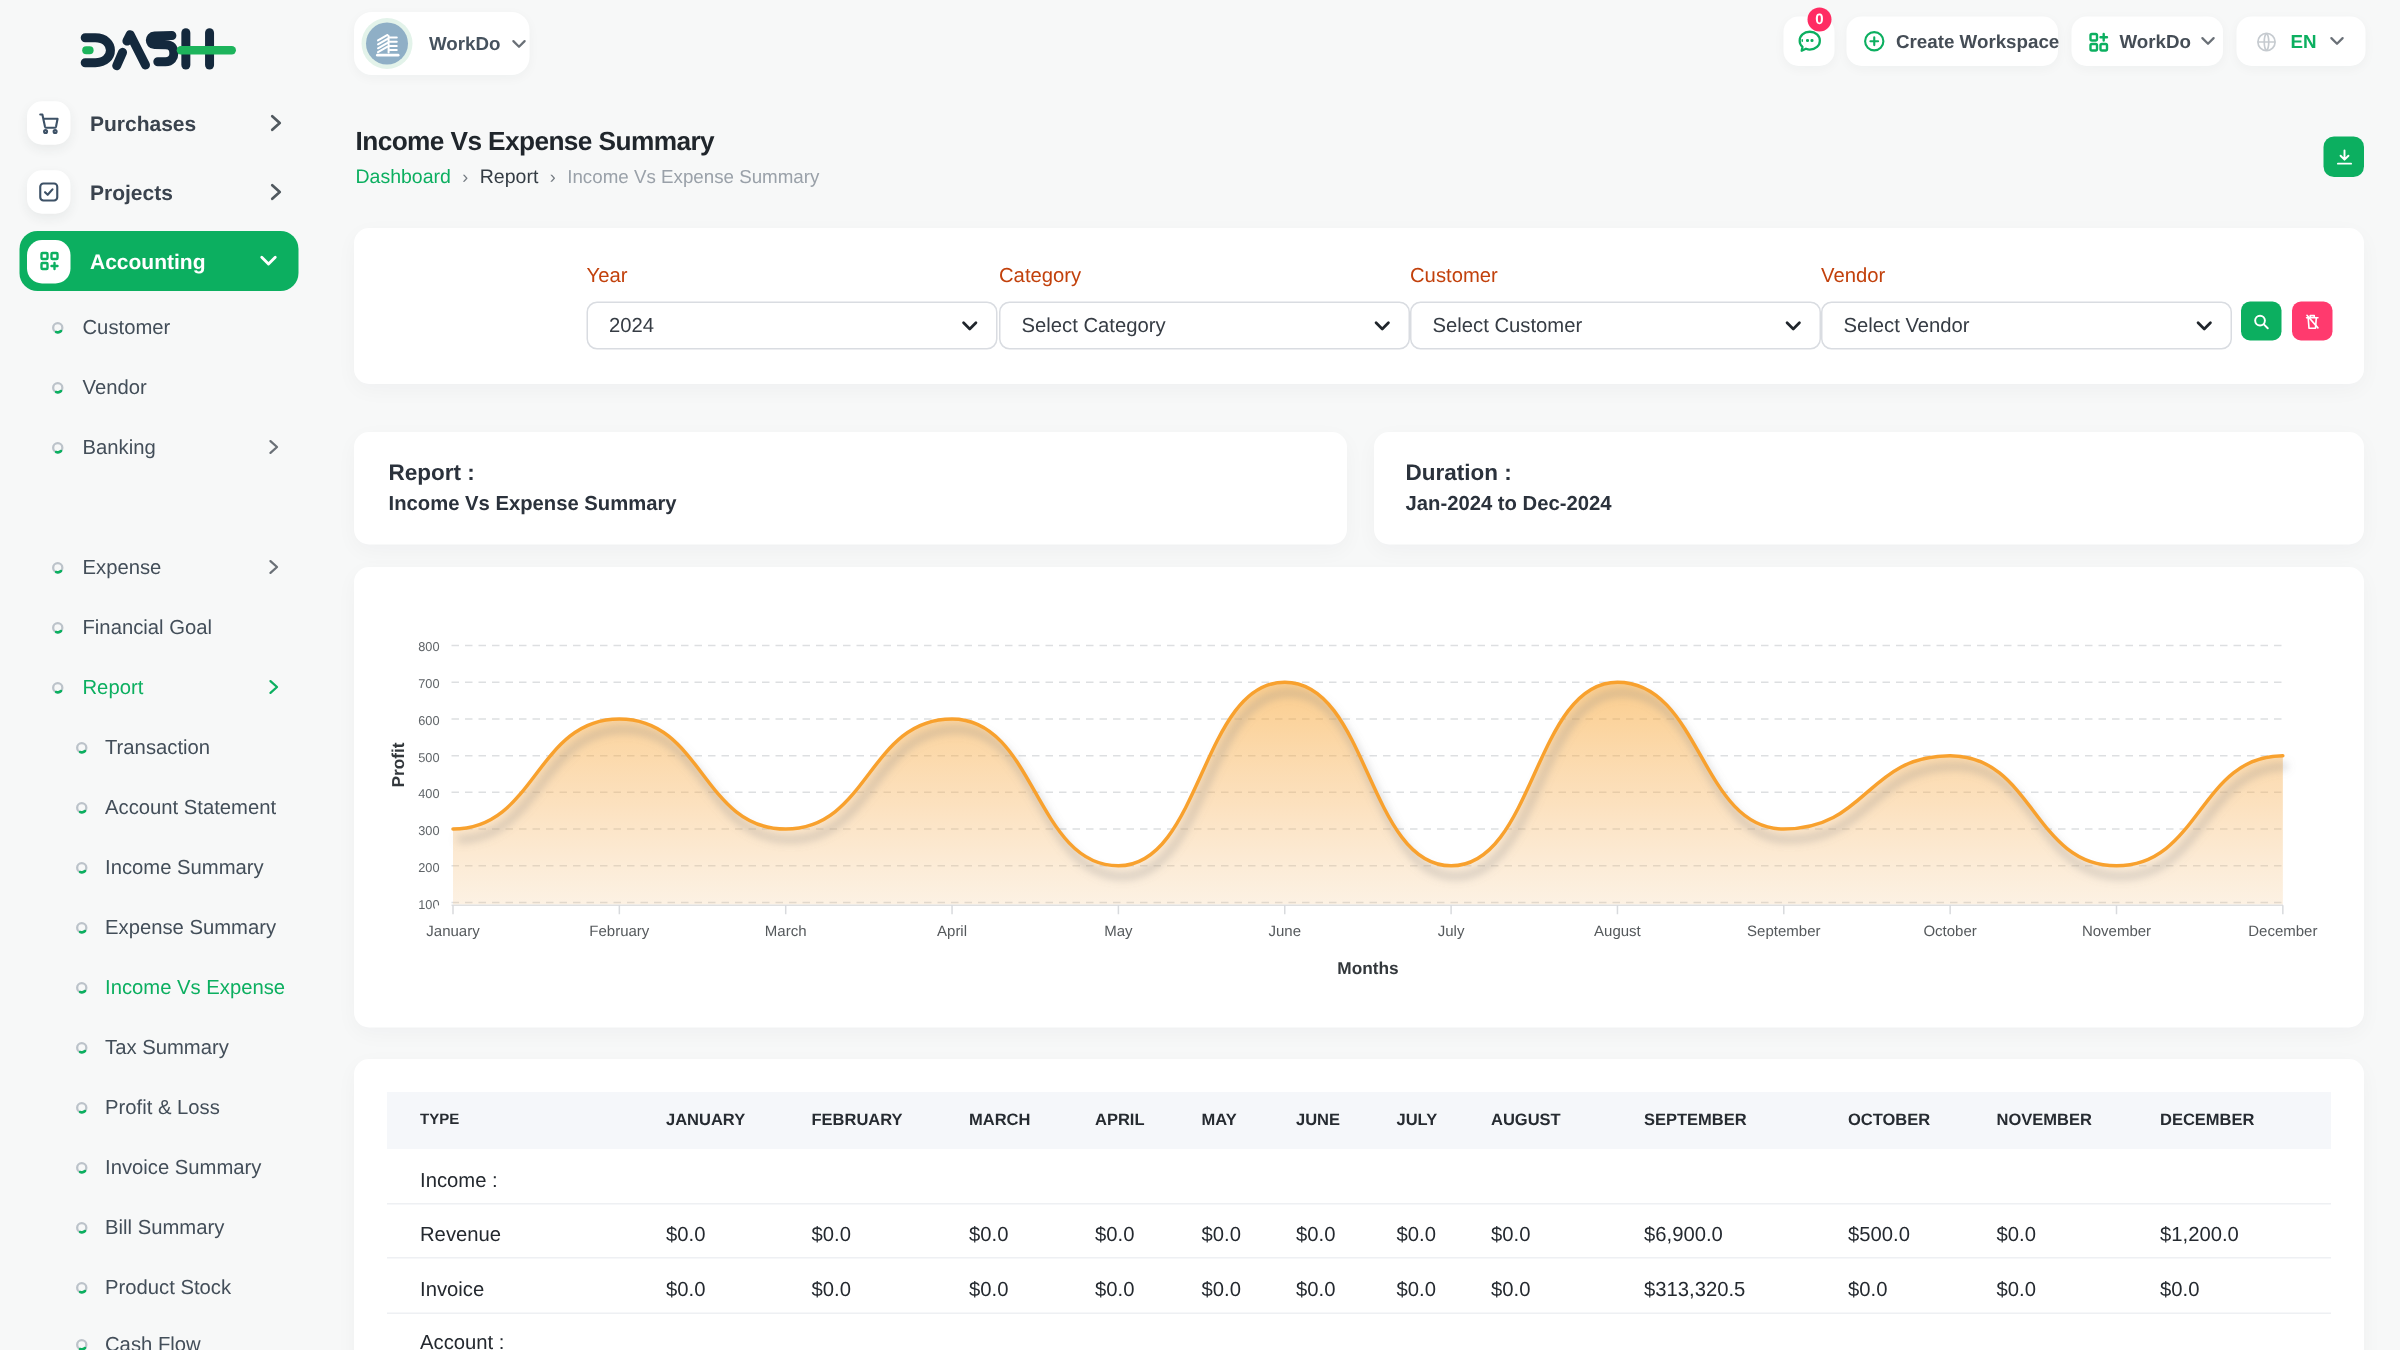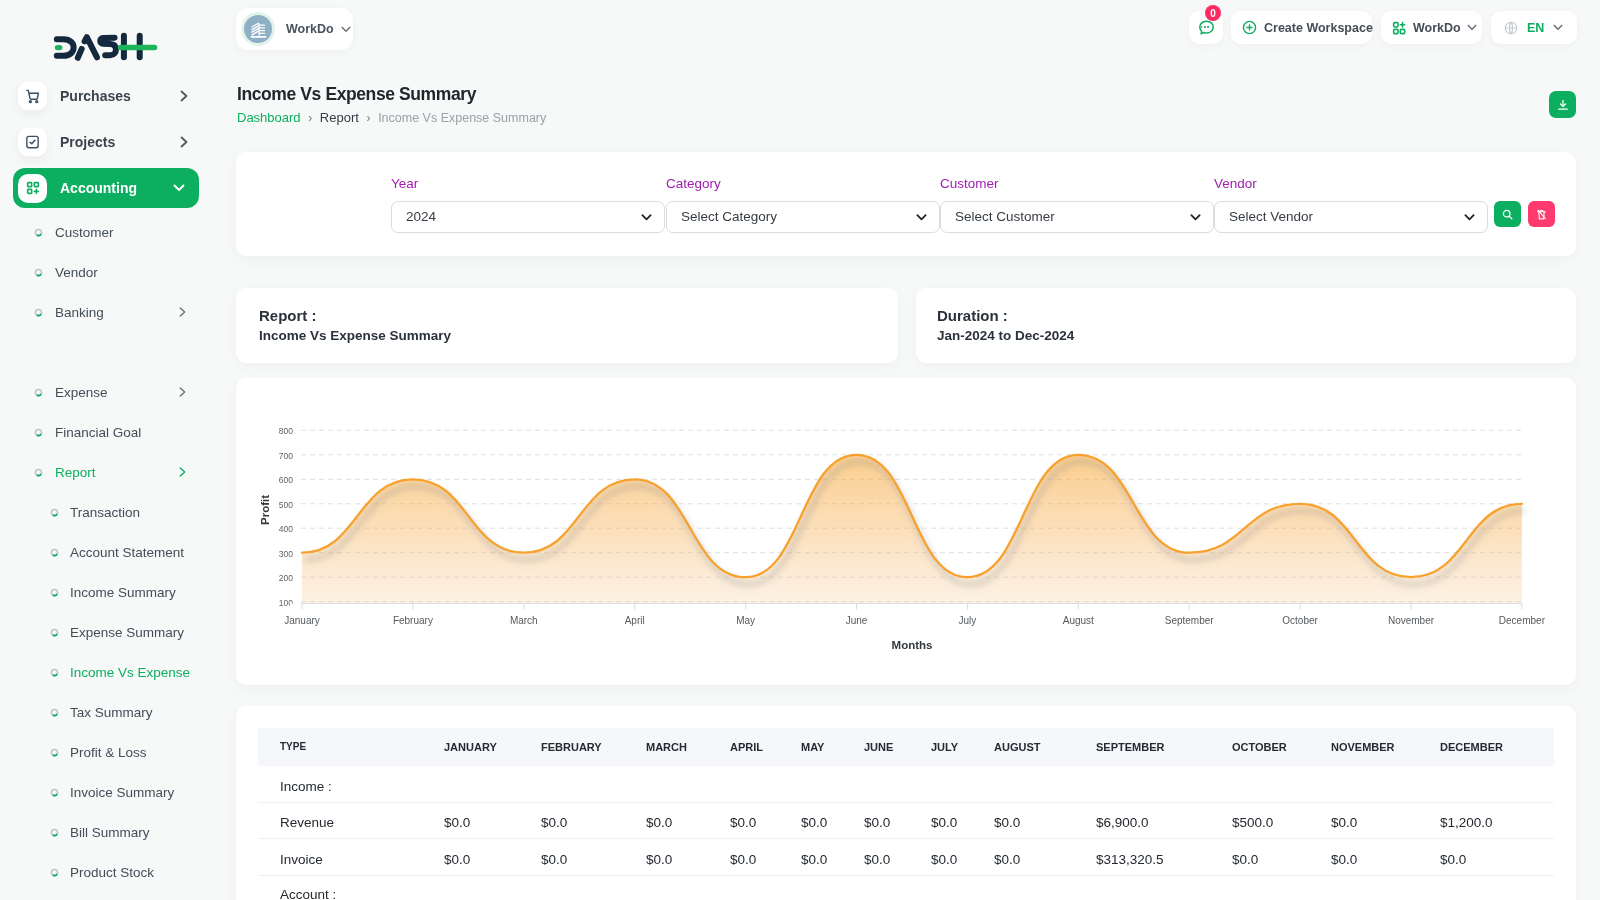--- a/index.html
+++ b/index.html
@@ -16,28 +16,28 @@
 .sub .ring { position:absolute; left:34px; top:50%; margin-top:-4px; }
 .sub .t { position:absolute; left:55px; top:50%; transform:translateY(-50%); font-size:13.5px; color:#434e59; }
 .sub2 .ring { left:50px; }
 .sub2 .t { left:70px; }
 .green { color:#0CAF60 !important; }
 
 .pill { position:absolute; top:11px; height:33px; background:#fff; border-radius:10px; box-shadow:0 2px 8px rgba(30,40,50,0.04); display:flex; align-items:center; }
 .pill > * { flex:none; }
 .pill span { white-space:nowrap; }
 
-.flabel { position:absolute; top:176px; font-size:13.5px; color:#a21caf; }
+.flabel { position:absolute; top:176px; font-size:13.5px; color:#c2410c; }
 .fsel { position:absolute; top:201px; height:32px; width:274px; background:#fff; border:1px solid #d9dce1; border-radius:7px; font-size:13.5px; color:#363c44; line-height:30px; padding-left:14px; }
 .fsel svg { position:absolute; right:12px; top:10px; }
 </style>
 </head>
 <body>
 
-<div class="abs" style="left:0;top:14px;width:212px;height:716px;">
+<div class="abs" style="left:0;top:0;width:212px;height:716px;">
 
   <svg class="abs" style="left:50px;top:14px;" width="112" height="36" viewBox="50 14 112 36">
     <g fill="none" stroke="#14293d" stroke-width="6" stroke-linecap="round" stroke-linejoin="round">
       <path d="M56.8 25.2 H63.5 C77 25.2 77 41.8 63.5 41.8 H56.8"></path>
       <path d="M77.8 43.8 L81.7 34.9"></path>
       <path d="M84.6 27.4 L86.8 23.1 L97.0 43.4"></path>
       <path d="M114.6 23.7 L103 24 C99.3 24.1 99.3 29.6 103 29.7 L110.4 29.9 C115.6 30.1 115.9 33.8 115.9 35.7 C115.9 38.3 114.4 41.2 110.3 41.2 L105.2 41.2"></path>
       <path d="M123.9 21.8 V43.3"></path>
       <path d="M139.7 21.8 V43.3"></path>
     </g>

